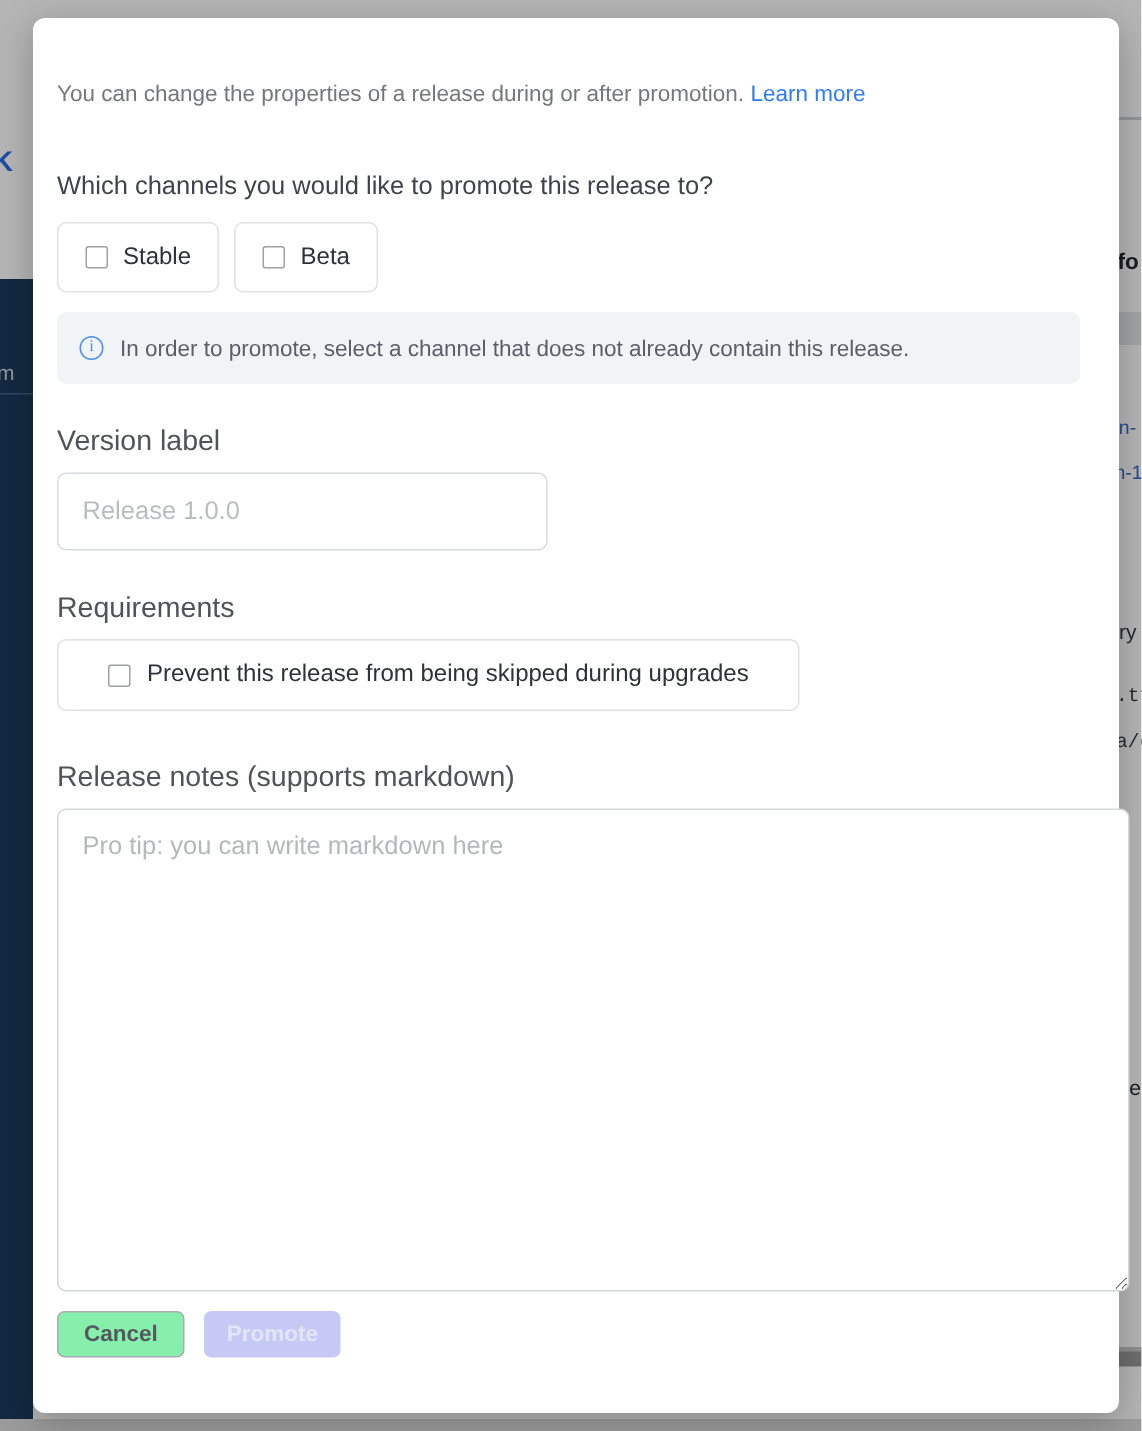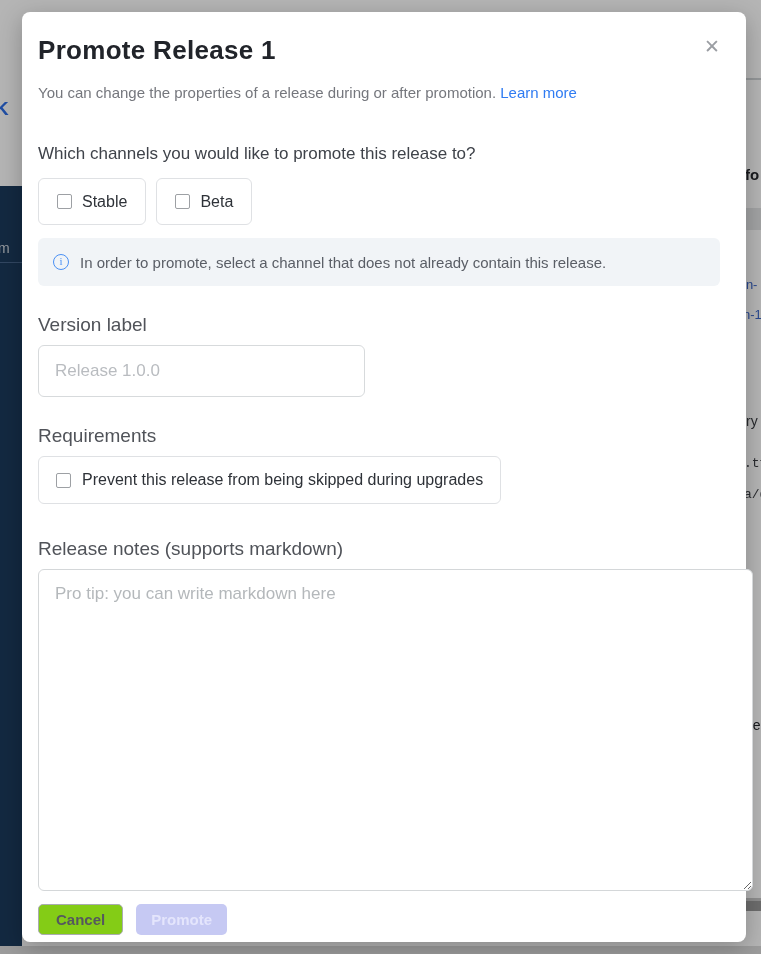--- a/index.html
+++ b/index.html
@@ -108,21 +108,21 @@
     border: 1px solid #d7dadc; border-radius: 6px;
     padding: 0 16px; font-size: 17px; color: #33363c;
     font-family: "Liberation Sans", "DejaVu Sans", sans-serif;
     outline: none;
   }
   .version-input::placeholder { color: #b9bcc0; }
 
   .req-card {
     margin-top: 9px; width: fit-content;
     display: flex; align-items: center; gap: 11px;
-    height: 48px; padding: 0 17px;
+    height: 48px; padding: 0 33px;
     border: 1px solid #dfe1e4; border-radius: 6px; background: #fff;
     cursor: pointer;
   }
 
   .notes-label { margin-top: 34px; }
 
   .notes-textarea {
     margin-top: 9px; display: block;
     width: 715px; height: 322px;
     border: 1px solid #d4d7d9; border-radius: 6px;
@@ -132,21 +132,21 @@
   }
   .notes-textarea::placeholder { color: #b4b8bb; }
 
   .btn-row { margin-top: 13px; display: flex; gap: 13px; }
   .btn {
     height: 31px; border-radius: 5px; font-size: 15px; font-weight: 700;
     font-family: "Liberation Sans", "DejaVu Sans", sans-serif;
     display: inline-flex; align-items: center; cursor: pointer;
   }
   .btn-cancel {
-    padding: 0 17px; background: #84cc16;
+    padding: 0 17px; background: #86efac;
     border: 1px solid #a9acb0; color: #55585e; text-align: right;
   }
   .btn-promote {
     padding: 0 15px; background: #c6c9f3;
     border: none; color: #e4e5fc; cursor: default;
   }
 </style>
 </head>
 <body>
 
@@ -166,24 +166,20 @@
   <span class="frag" style="left:744px; top:487px; color:#3a3d42; font-size:13px; font-family:'Liberation Mono',monospace;">a/g</span>
   <span class="frag" style="left:745px; top:717px; color:#24262b; font-size:14px;">ne</span>
   <div class="scroll-chunk"></div>
   <div class="bottom-strip"></div>
 </div>
 
 <div class="overlay"></div>
 
 <div class="modal">
 
-  <div class="modal-header">
-    <h1 class="modal-title">Promote Release 1</h1>
-    <button class="close-btn">✕</button>
-  </div>
 
   <p class="modal-subtitle">
     <span>You can change the properties of a release during or after promotion.</span>
     <a href="#" class="learn-more">Learn more</a>
   </p>
 
   <p class="question">Which channels you would like to promote this release to?</p>
 
   <div class="channels-row">
     <label class="channel-card">

